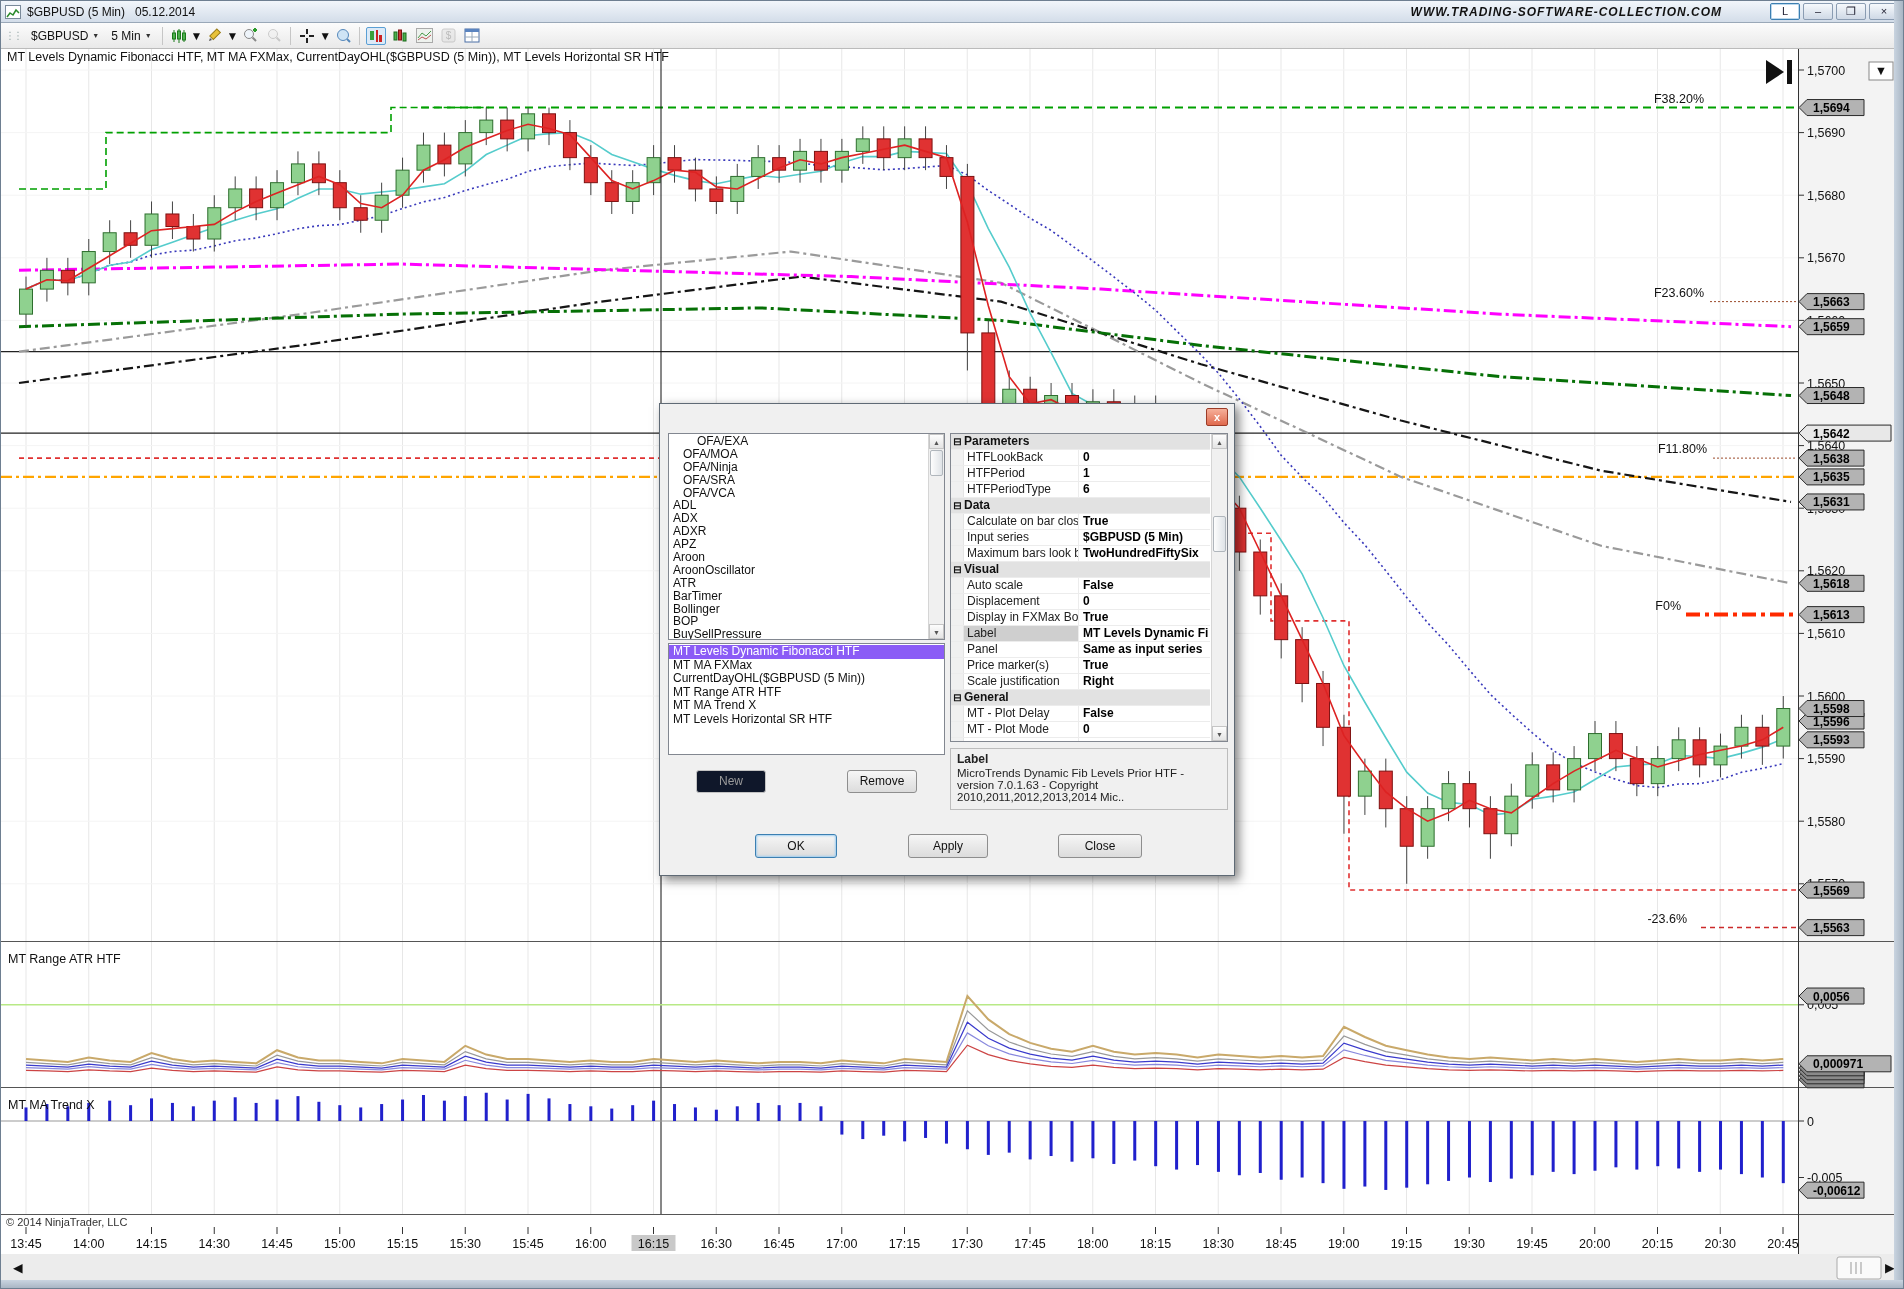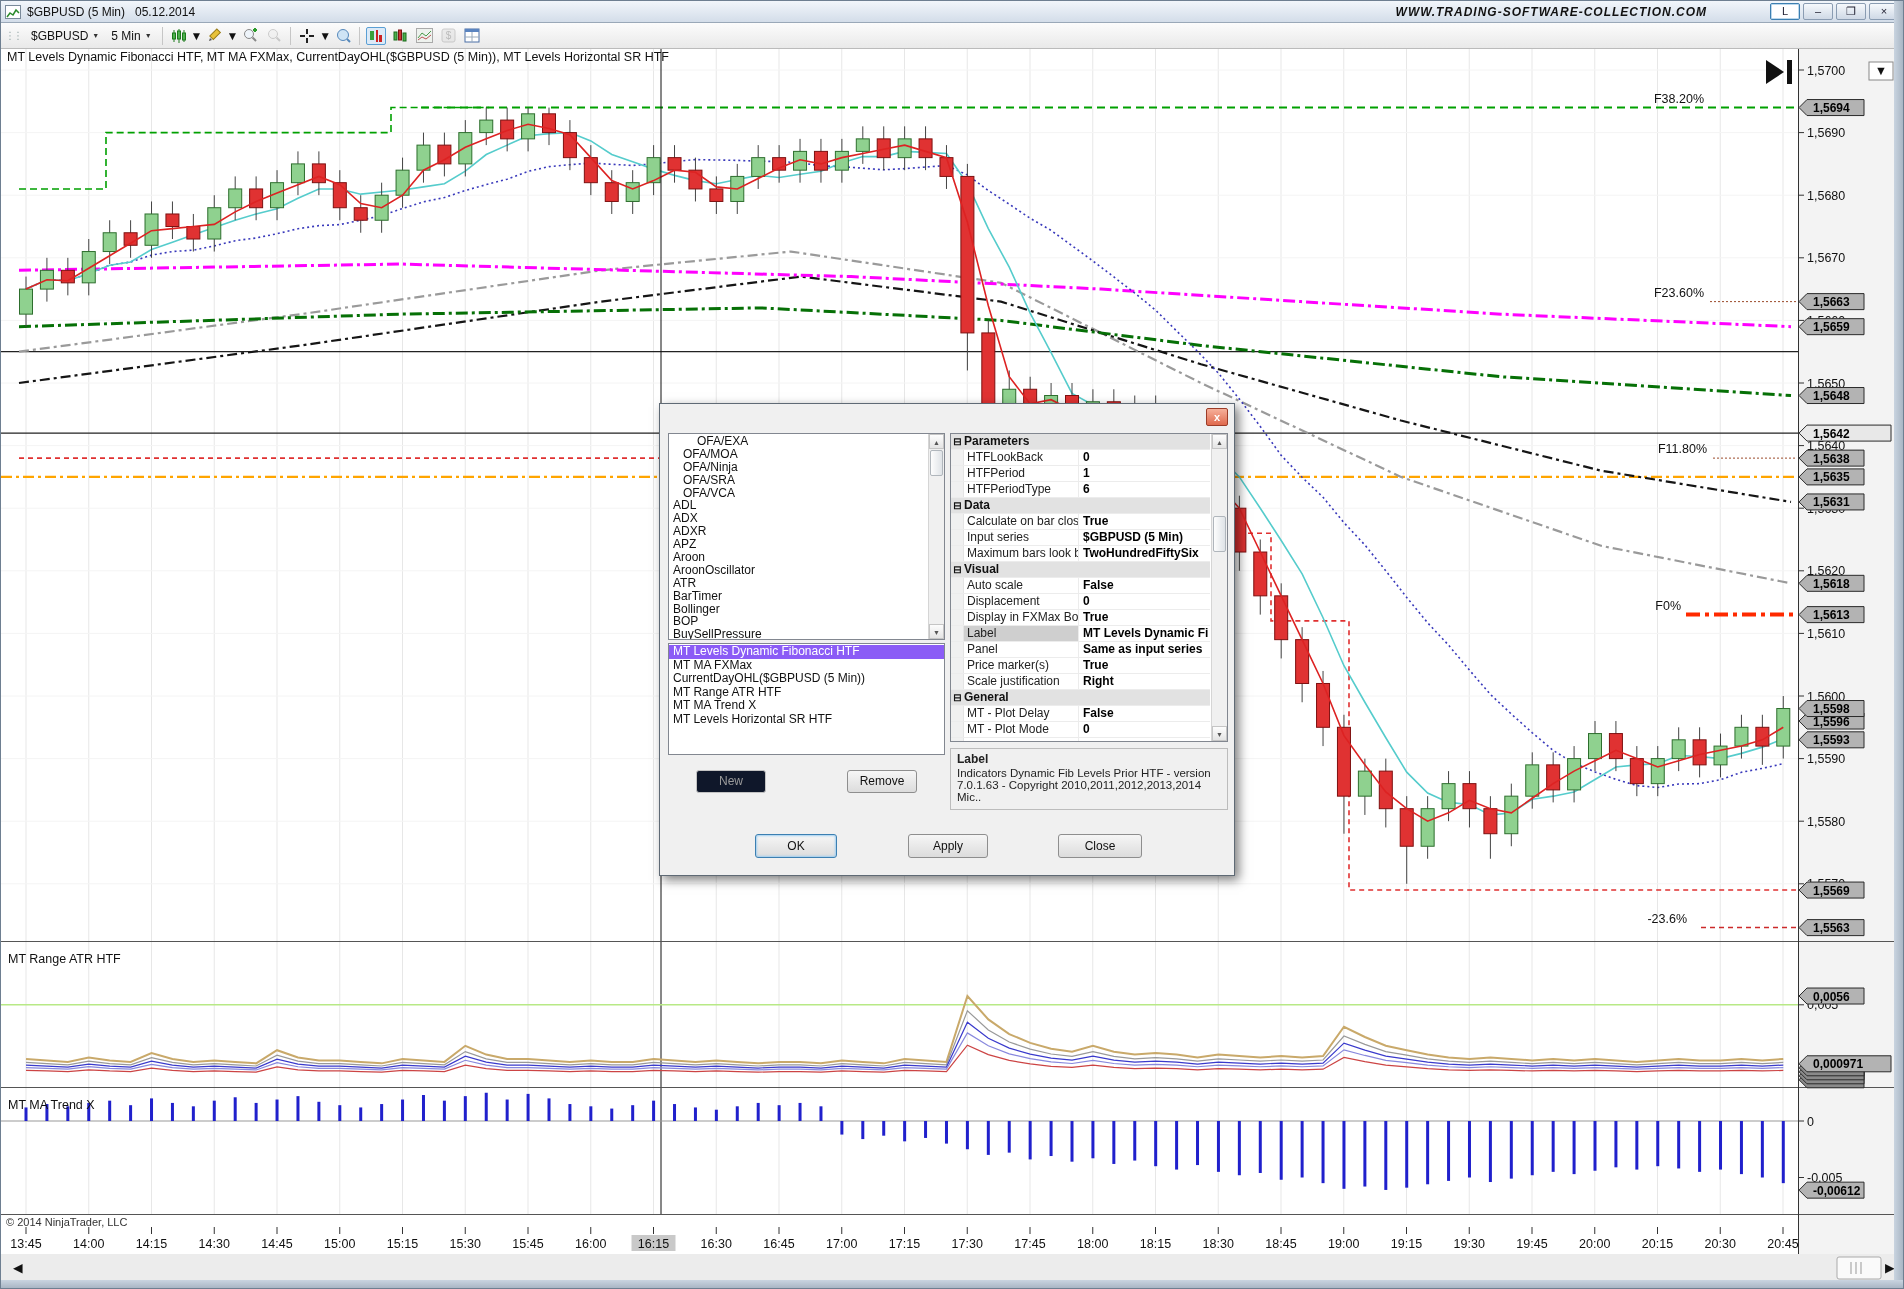--- a/index.html
+++ b/index.html
@@ -7,21 +7,21 @@
   .window{position:relative;width:1904px;height:1289px;background:#fff;
     font-family:"Liberation Sans",sans-serif;overflow:hidden;
     border:1px solid #6e7f91;}
   
   .titlebar{position:absolute;left:0;top:0;width:100%;height:22px;
     background:linear-gradient(#f2f6fb,#d3dde9);border-bottom:1px solid #9aa8b8;
     display:flex;align-items:center;padding:0 4px;}
   .app-icon{width:16px;height:14px;border:1px solid #7a8a9a;background:#fff;margin-right:6px;flex:none;}
   .titlebar-text{font-size:12px;color:#111;white-space:pre;}
   .titlebar-spacer{flex:1;}
-  .site-text{font-size:12px;font-weight:700;font-style:italic;letter-spacing:1px;color:#111;margin-right:60px;padding-left:12px;}
+  .site-text{font-size:12px;font-weight:700;font-style:italic;letter-spacing:1px;color:#111;margin-right:45px;padding-left:12px;}
   .winbtn{width:30px;height:17px;margin-left:3px;border:1px solid #8a9cb2;border-radius:2px;
     background:linear-gradient(#f6f9fc,#cfd9e6);font-size:11px;line-height:14px;text-align:center;color:#223;flex:none;}
   .winbtn.link{background:#fff;border:1px solid #3c7fb1;box-shadow:0 0 0 1px #bcd8ec inset;}
   
   .toolbar{position:absolute;left:0;top:22px;width:100%;height:26px;
     background:linear-gradient(#fcfcfc,#e9e9e9);border-bottom:1px solid #bbb;
     display:flex;align-items:center;padding:0 2px;font-size:12px;color:#111;}
   .grip{color:#9aa;font-size:10px;letter-spacing:-2px;margin:0 4px 0 2px;}
   .tb-item{display:flex;align-items:center;padding:2px 5px;margin:16px 1px;border-radius:2px;}
   .tb-item .caret{font-size:7px;margin-left:4px;color:#333;}
@@ -834,21 +834,21 @@
         </div>
       <div class="sbar">
         <div class="arr up">▲</div>
         <div class="thumb" style="top:82px;height:36px;"></div>
         <div class="arr dn">▼</div>
       </div>
     </div>
 
     <div class="pg-desc">
       <div class="t">Label</div>
-      <div>Indicators Dynamic Fib Levels Prior HTF - version 7.0.1.63  -  Copyright  2010,2011,2012,2013,2014 Mic..</div>
+      <div>MicroTrends Dynamic Fib Levels Prior HTF - version 7.0.1.63  -  Copyright  2010,2011,2012,2013,2014 Mic..</div>
     </div>
 
     <div class="btn focused" style="left:95px;top:430px;width:82px;height:24px;line-height:22px;">OK</div>
     <div class="btn" style="left:248px;top:430px;width:80px;height:24px;line-height:22px;">Apply</div>
     <div class="btn" style="left:398px;top:430px;width:84px;height:24px;line-height:22px;">Close</div>
   </div>
 
 </div>
 
 </body></html>

